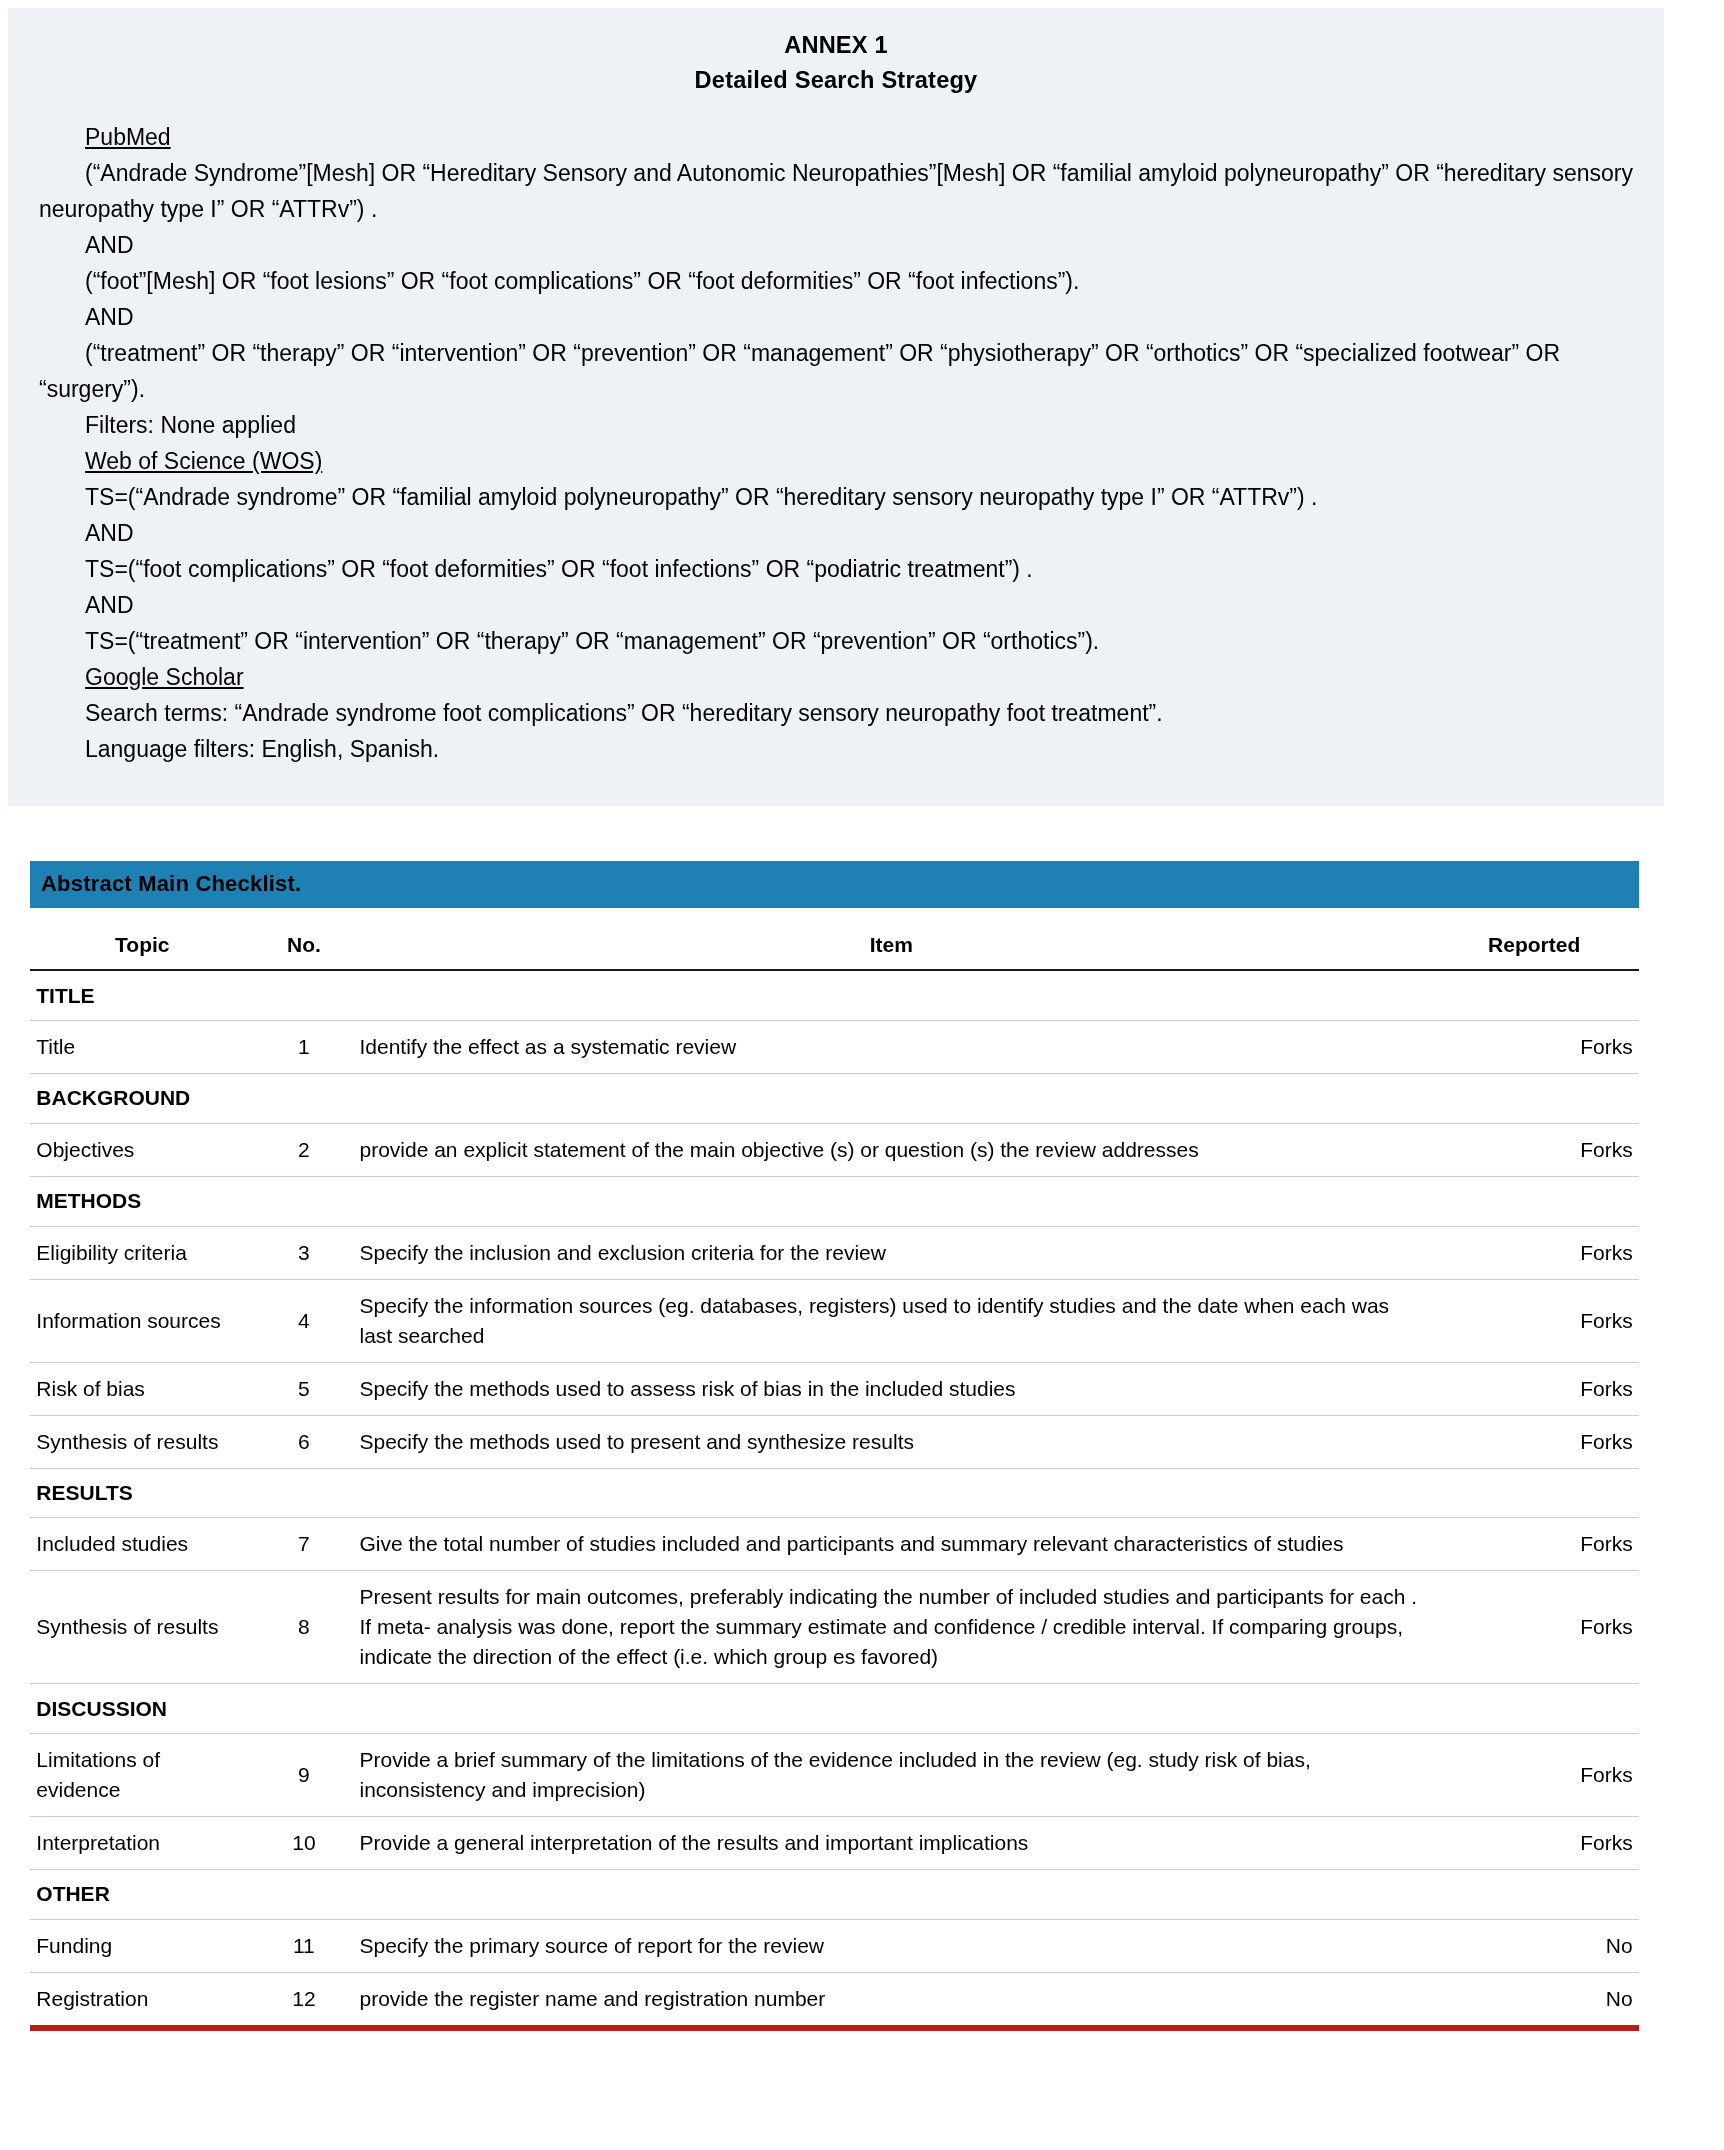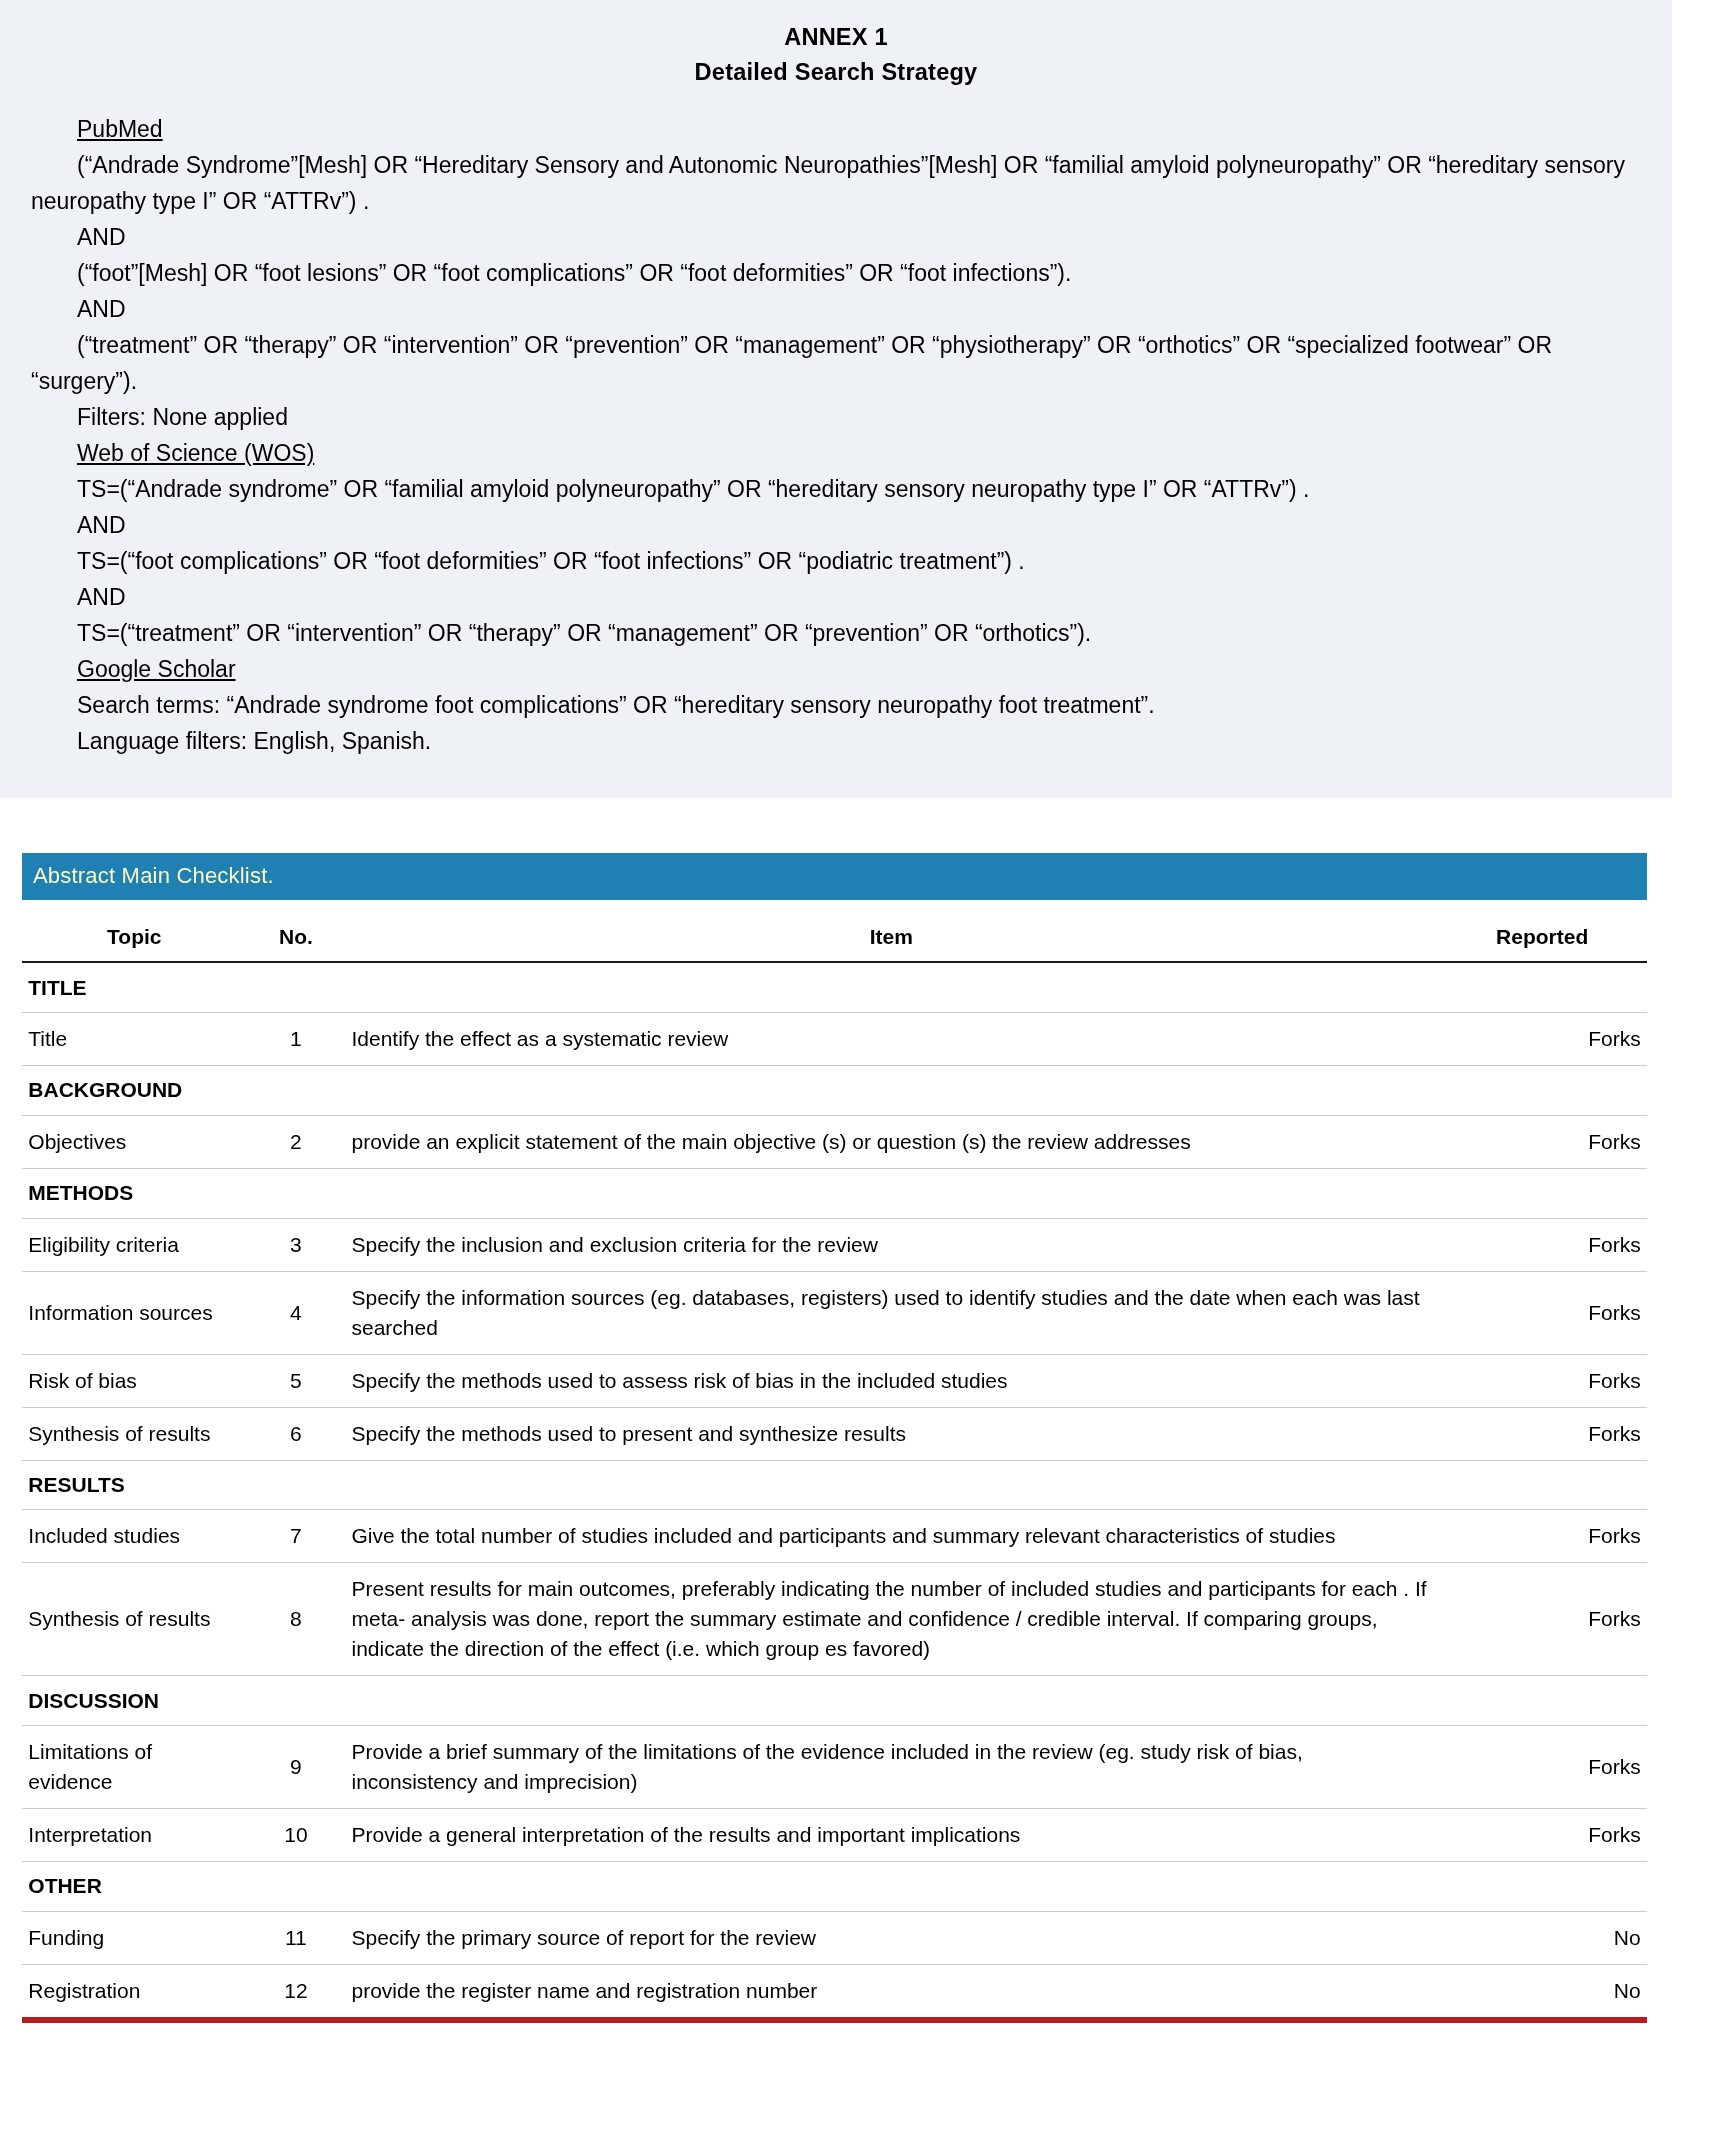--- a/index.html
+++ b/index.html
@@ -9,21 +9,21 @@
   }
   body {
     width: 1725px;
     font-family: "Liberation Sans", sans-serif;
     color: #000000;
     -webkit-font-smoothing: antialiased;
   }
   .page {
     width: 1672px;
     box-sizing: border-box;
-    padding: 0;
+    padding: 8px;
   }
 
   
   .annex-block {
     background: #eef2f7;
     padding: 20.4px 0 39px 0;
   }
   .annex-title {
     text-align: center;
     font-weight: bold;
@@ -53,22 +53,22 @@
     margin: 0;
   }
 
   
   .table-wrap {
     padding: 0 25px 0 22px;
     margin-top: 55px;
   }
   .tbl-caption {
     background: #1f80b3;
-    color: #fef9c3;
-    font-weight: normal;
+    color: #000000;
+    font-weight: bold;
     font-size: 22px;
     line-height: 22px;
     padding: 12.6px 0 12.6px 11px;
     letter-spacing: 0.2px;
   }
   table.checklist {
     width: 100%;
     border-collapse: collapse;
     font-size: 21px;
     margin-top: 12px;

